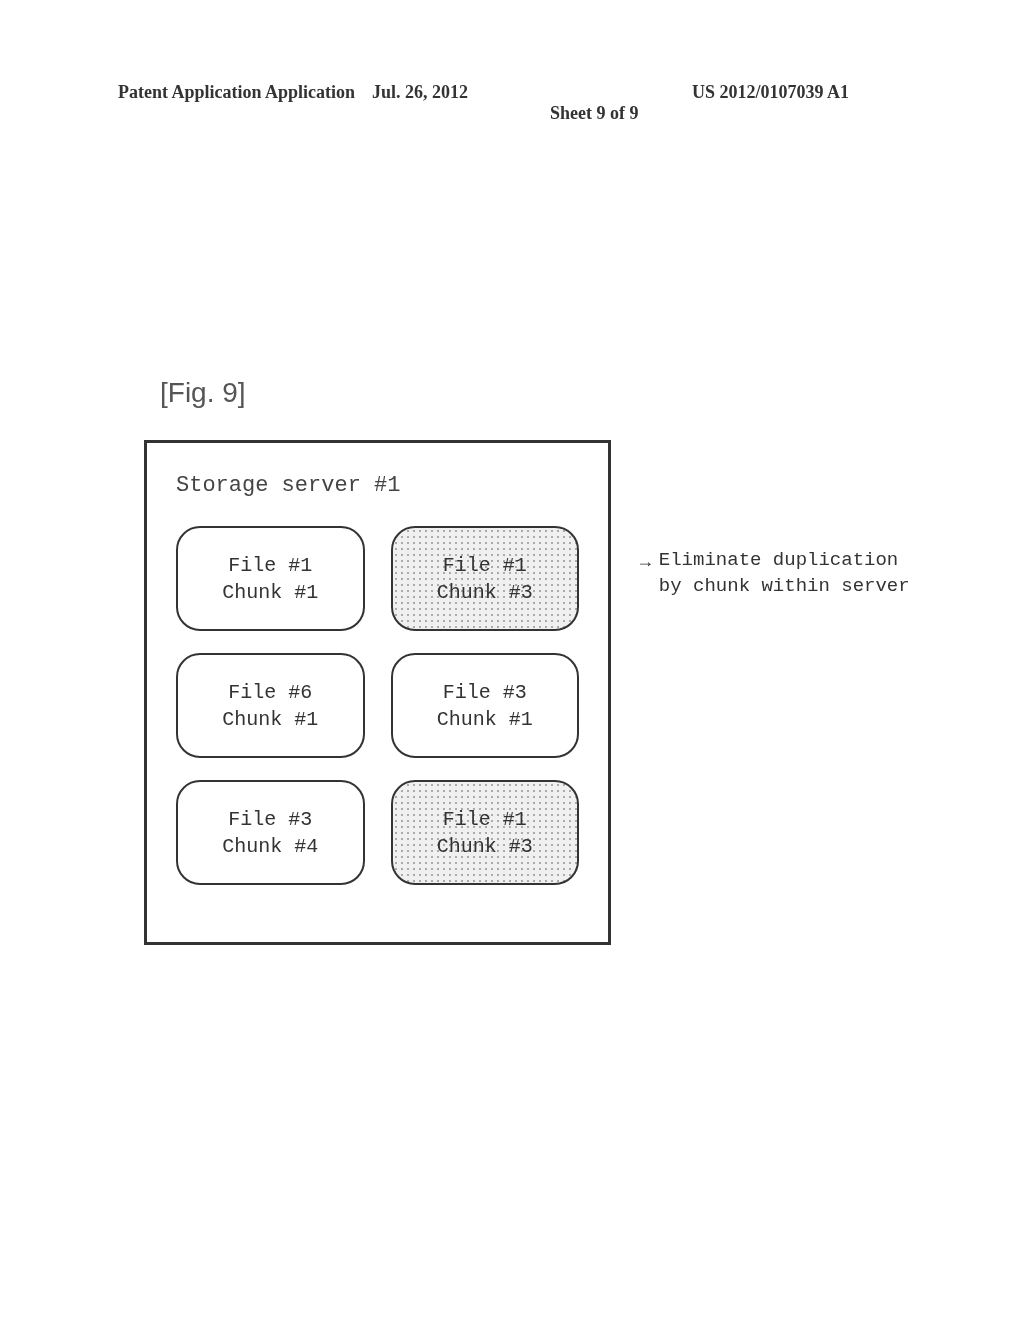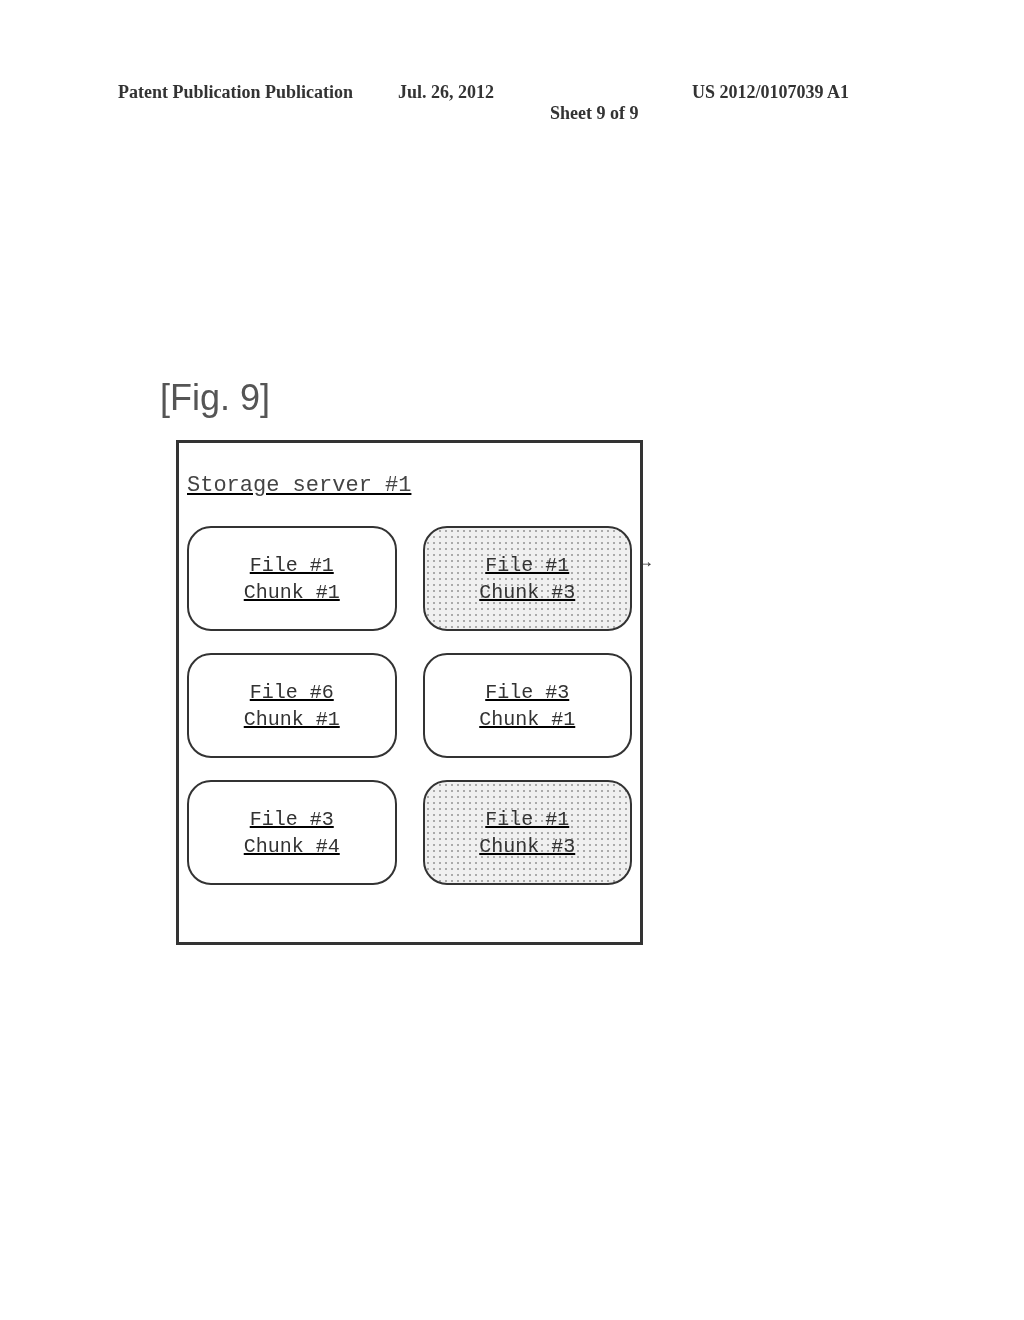--- a/index.html
+++ b/index.html
@@ -24,51 +24,50 @@
       font-size: 18px;
       color: #333;
     }
     .header-left {
       position: absolute;
       left: 118px;
       font-weight: bold;
     }
     .header-center {
       position: absolute;
-      left: 398px;
+      left: 372px;
       font-weight: bold;
     }
     .header-sheet {
       position: absolute;
       left: 550px;
       font-weight: bold;
       margin-top: 21px;
     }
     .header-right {
       position: absolute;
       left: 692px;
       font-weight: bold;
     }
     .fig-label {
       position: absolute;
       top: 377px;
       left: 160px;
       font-family: Arial, sans-serif;
-      font-size: 36px;
+      font-size: 28px;
       color: #555;
     }
     .server-box {
       position: absolute;
       top: 440px;
-      left: 176px;
+      left: 144px;
       width: 467px;
       height: 505px;
       border: 3px solid #333;
-      padding: 30px 8px;
-      text-decoration: underline;
+      padding: 30px 29px;
     }
     .server-title {
       font-family: "Courier New", monospace;
       font-size: 22px;
       color: #444;
       margin-bottom: 28px;
     }
     .chunks-grid {
       display: grid;
       grid-template-columns: 1fr 1fr;
@@ -112,21 +111,21 @@
       font-family: "Courier New", monospace;
       font-size: 19px;
       color: #333;
       line-height: 1.35;
     }
   </style>
 </head>
 <body>
 
 <div class="header">
-  <div class="header-left">Patent Publication Publication</div>
+  <div class="header-left">Patent Application Application</div>
   <div class="header-center">Jul. 26, 2012</div>
   <div class="header-sheet">Sheet 9 of 9</div>
   <div class="header-right">US 2012/0107039 A1</div>
 </div>
 
 <div class="fig-label">[Fig. 9]</div>
 
 <div class="server-box">
   <div class="server-title">Storage server #1</div>
   <div class="chunks-grid">
@@ -153,14 +152,16 @@
     <div class="chunk shaded">
       <div>File #1</div>
       <div>Chunk #3</div>
     </div>
   </div>
 </div>
 
 <div class="annotation">
   <div class="arrow">→</div>
   <div class="annotation-text">
+    <div>Eliminate duplication</div>
+    <div>by chunk within server</div>
   </div>
 </div>
 
 </body></html>

